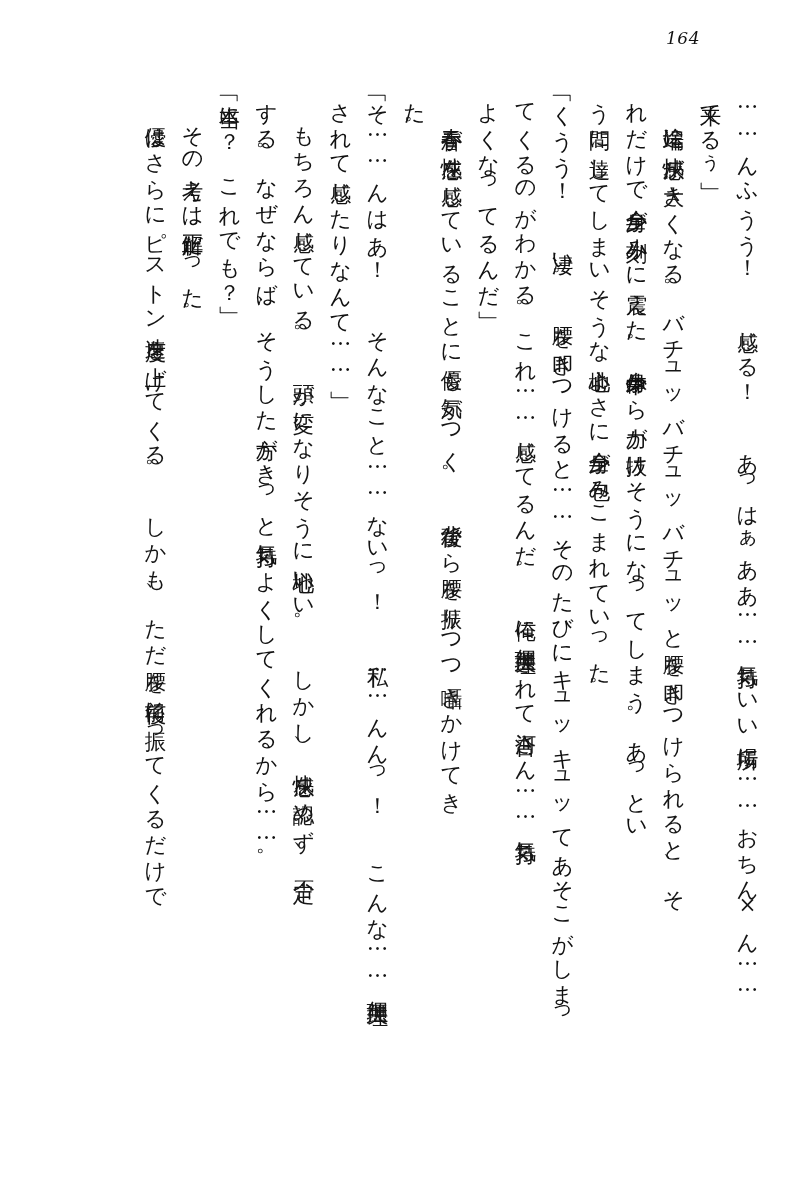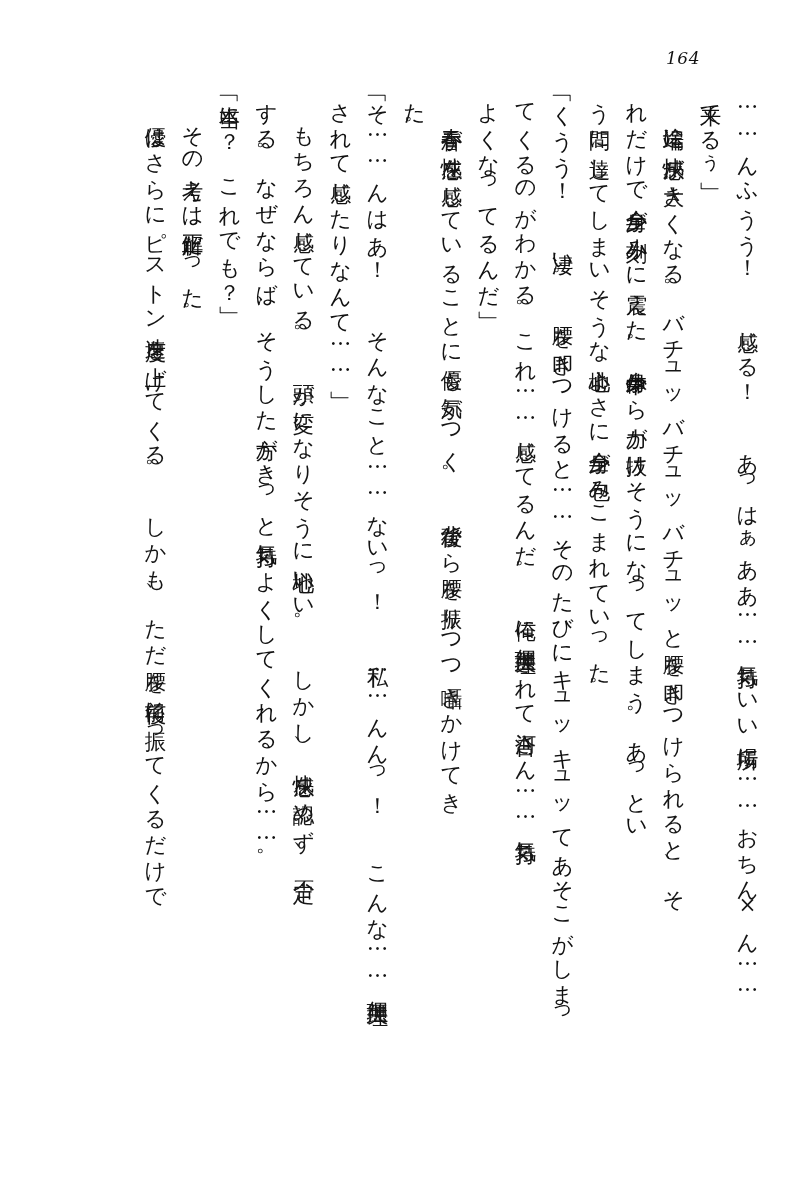--- a/index.html
+++ b/index.html
@@ -27,21 +27,20 @@
 
   .page-number {
     position: absolute;
     top: 28px;
     right: 92px;
     font-size: 17px;
     font-style: italic;
     font-family: "DejaVu Serif", "Liberation Serif", serif;
     letter-spacing: 0.5px;
     color: #111;
-    margin-top: 20px;
   }
 
   .text-body {
     position: absolute;
     top: 88px;
     left: 34px;
     right: 34px;
     height: 1080px;
     display: flex;
     flex-direction: row-reverse;

